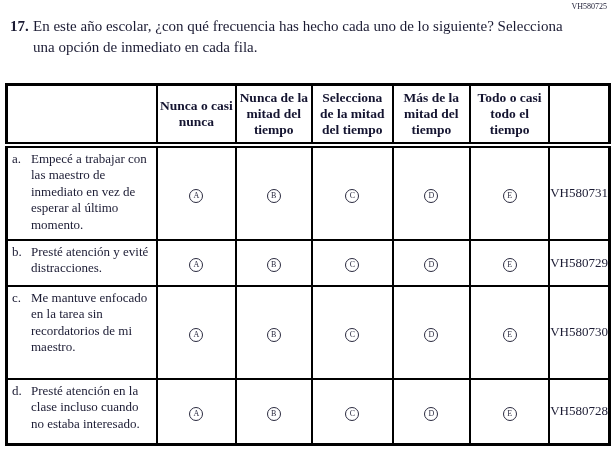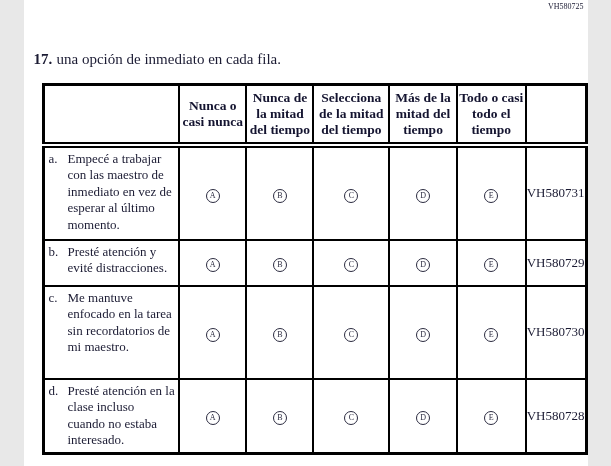--- a/index.html
+++ b/index.html
@@ -1,34 +1,33 @@
 <!DOCTYPE html>
 <html><head>
 <meta charset="utf-8">
 <style>
   html, body { margin:0; padding:0; background:#e8e8e8; }
   .page {
-    position:relative; width:564px; height:466px; background:#ffffff;
+    position:relative; width:611px; height:466px; background:#ffffff;
     font-family:"Liberation Serif", serif; color:#1b1b33; overflow:hidden;
     margin:0 auto;
   }
   .form-code {
     position:absolute; top:2px; right:4px; font-size:8px; letter-spacing:0;
     color:#1b1b33;
   }
-  .question { position:absolute; top:28px; left:10px; width:570px; display:flex;align-items:flex-end; }
+  .question { position:absolute; top:16px; left:10px; width:570px; display:flex; }
   .qnum { font-weight:bold; font-size:15px; flex:0 0 23px; line-height:21px; }
   .qbody { font-size:15px; line-height:21px; }
   .qbody b { font-weight:normal; }
 
   table.survey {
     position:absolute; top:83px; left:5px;
     border-collapse:collapse; table-layout:fixed;
     border:3px solid #000;
-    margin-left:13px;
   }
   .survey th, .survey td { border:2px solid #000; padding:0; }
   .survey thead th {
     font-weight:bold; font-size:13.5px; line-height:1.18; text-align:center;
     vertical-align:middle; padding:2px 1px; border-bottom:6px double #000;
     color:#141430;
   }
   .survey thead tr { height:60px; }
   td.stub { vertical-align:top; padding:3px 2px 3px 4px; font-size:13px; line-height:16.5px; }
   .stubflex { display:flex; }
@@ -50,21 +49,21 @@
 </head>
 <body>
 
 <div class="page">
 
   <span class="form-code">VH580725</span>
 
   <div class="question">
     <span class="qnum">17.</span>
     <span class="qbody">
-      <br>
+      <span>En este año escolar, ¿con qué frecuencia has hecho cada uno de lo siguiente? Selecciona</span><br>
       <b>una</b><span> opción de inmediato en cada fila.</span>
     </span>
   </div>
 
   <table class="survey">
     <colgroup>
       <col style="width:155px">
         <col style="width:81px">
         <col style="width:79px">
       <col style="width:82px">

